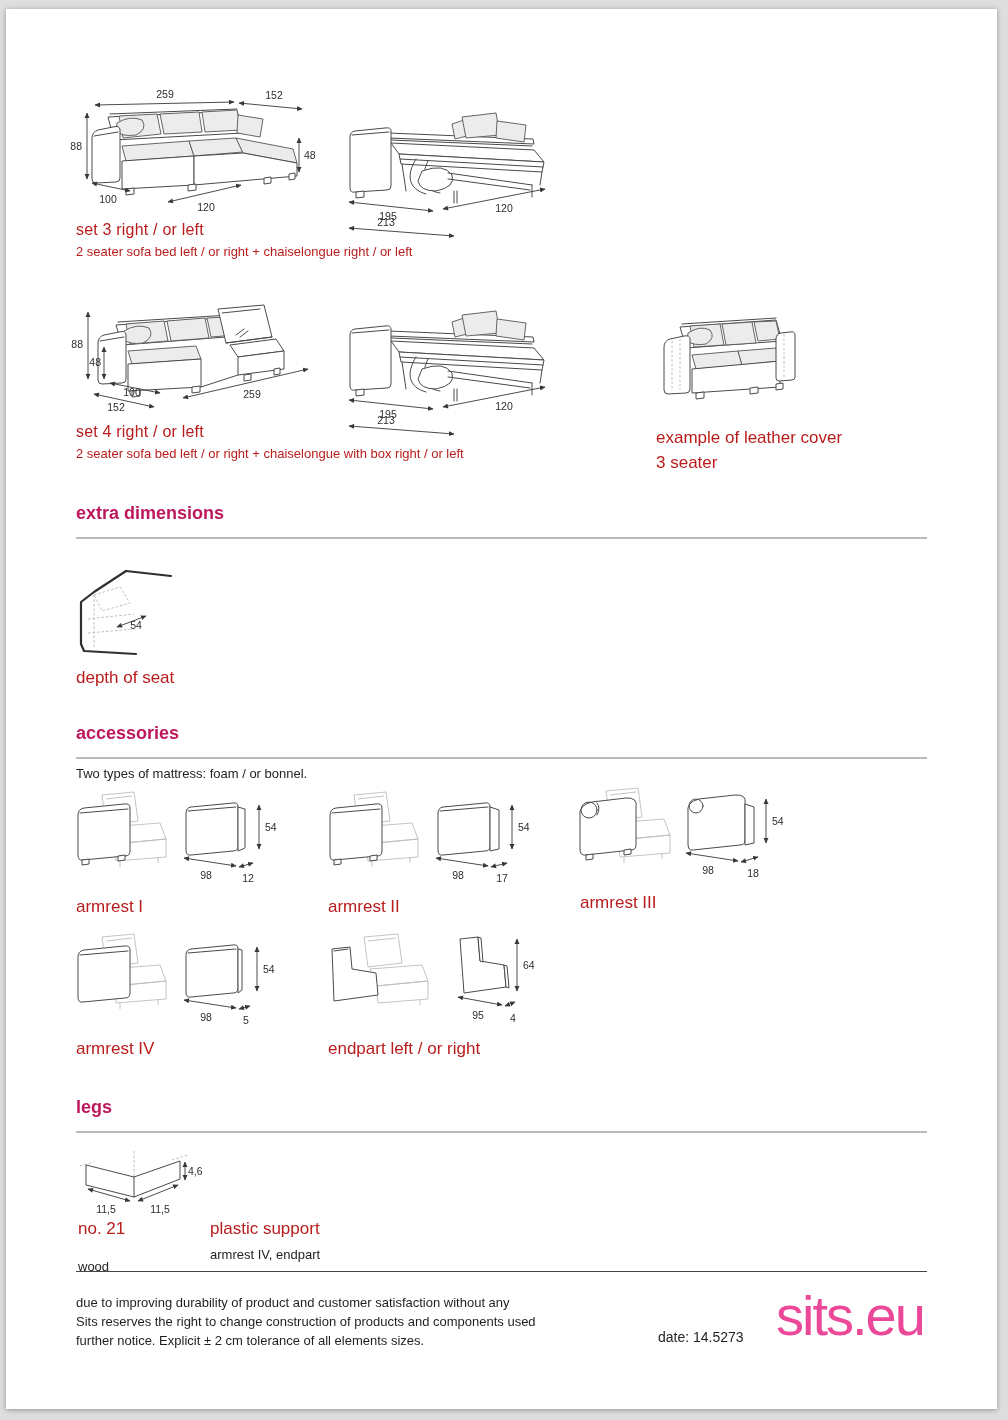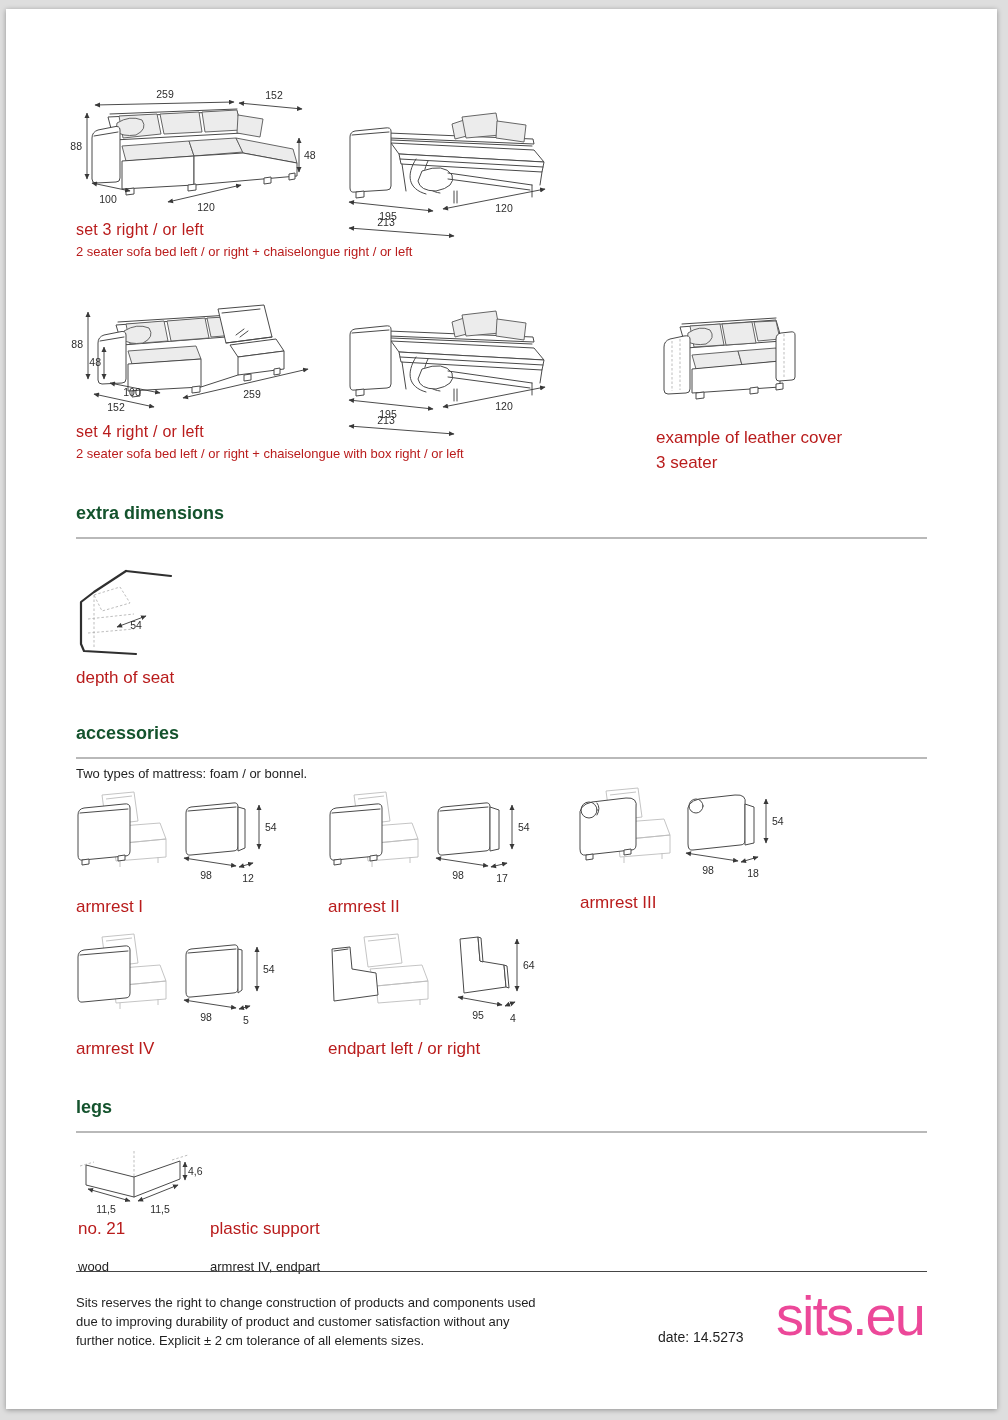--- a/index.html
+++ b/index.html
@@ -2,21 +2,21 @@
 <html><head>
 <meta charset="utf-8">
 <style>
   *{margin:0;padding:0;box-sizing:border-box}
   html,body{width:1008px;height:1420px}
   body{background:#dedede;position:relative;font-family:"Liberation Sans",sans-serif;color:#1c1c1c;overflow:hidden}
   #page{position:absolute;left:6px;top:9px;width:991px;height:1400px;background:#fff;box-shadow:0 1px 5px rgba(0,0,0,.35)}
   .abs{position:absolute}
   .set-title{font-size:16px;letter-spacing:.2px;color:#b91c1c}
   .set-sub{font-size:13px;margin-top:5px;color:#b91c1c}
-  .h2{font-size:18px;font-weight:bold;color:#14532d}
+  .h2{font-size:18px;font-weight:bold;color:#be185d}
   .cap{font-size:17px;color:#b91c1c}
   .small{font-size:13px;color:#242424}
   .rule{position:absolute;height:2px;background:#b9b9b9}
   .frule{position:absolute;height:1px;background:#454545}
   .footer-text{font-size:13px;line-height:19px;color:#1f1f1f}
   .date{font-size:14px;color:#1f1f1f}
   .logo{font-size:56px;letter-spacing:-2px;color:#ec4899}
   svg{display:block;overflow:visible}
   svg text{font-family:"Liberation Sans",sans-serif;font-size:10.5px;fill:#2d2d2d}
   .ln{fill:none;stroke:#4a4a4a;stroke-width:1;stroke-linejoin:round;stroke-linecap:round}
@@ -412,25 +412,25 @@
       </g>
     </svg>
   </div>
 
   <div class="abs" style="left:72px;top:1210px">
     <div class="cap">no. 21</div>
     <div class="small" style="margin-top:20px">wood</div>
   </div>
   <div class="abs" style="left:204px;top:1210px">
     <div class="cap">plastic support</div>
-    <div class="small" style="margin-top:20px">armrest IV, endpart</div>
+    <div class="small" style="margin-top:8px">armrest IV, endpart</div>
   </div>
 
   <div class="frule" style="left:70px;top:1262px;width:851px"></div>
   <div class="abs footer-text" style="left:70px;top:1284px;width:530px">
+    <div>due to improving durability of product and customer satisfaction without any</div>
     <div>Sits reserves the right to change construction of products and components used</div>
-    <div>due to improving durability of product and customer satisfaction without any</div>
     <div>further notice. Explicit ± 2 cm tolerance of all elements sizes.</div>
   </div>
   <div class="abs date" style="left:652px;top:1320px">date: 14.5273</div>
   <div class="abs logo" style="left:770px;top:1274px">sits.eu</div>
 
 </div>
 
 </body></html>

